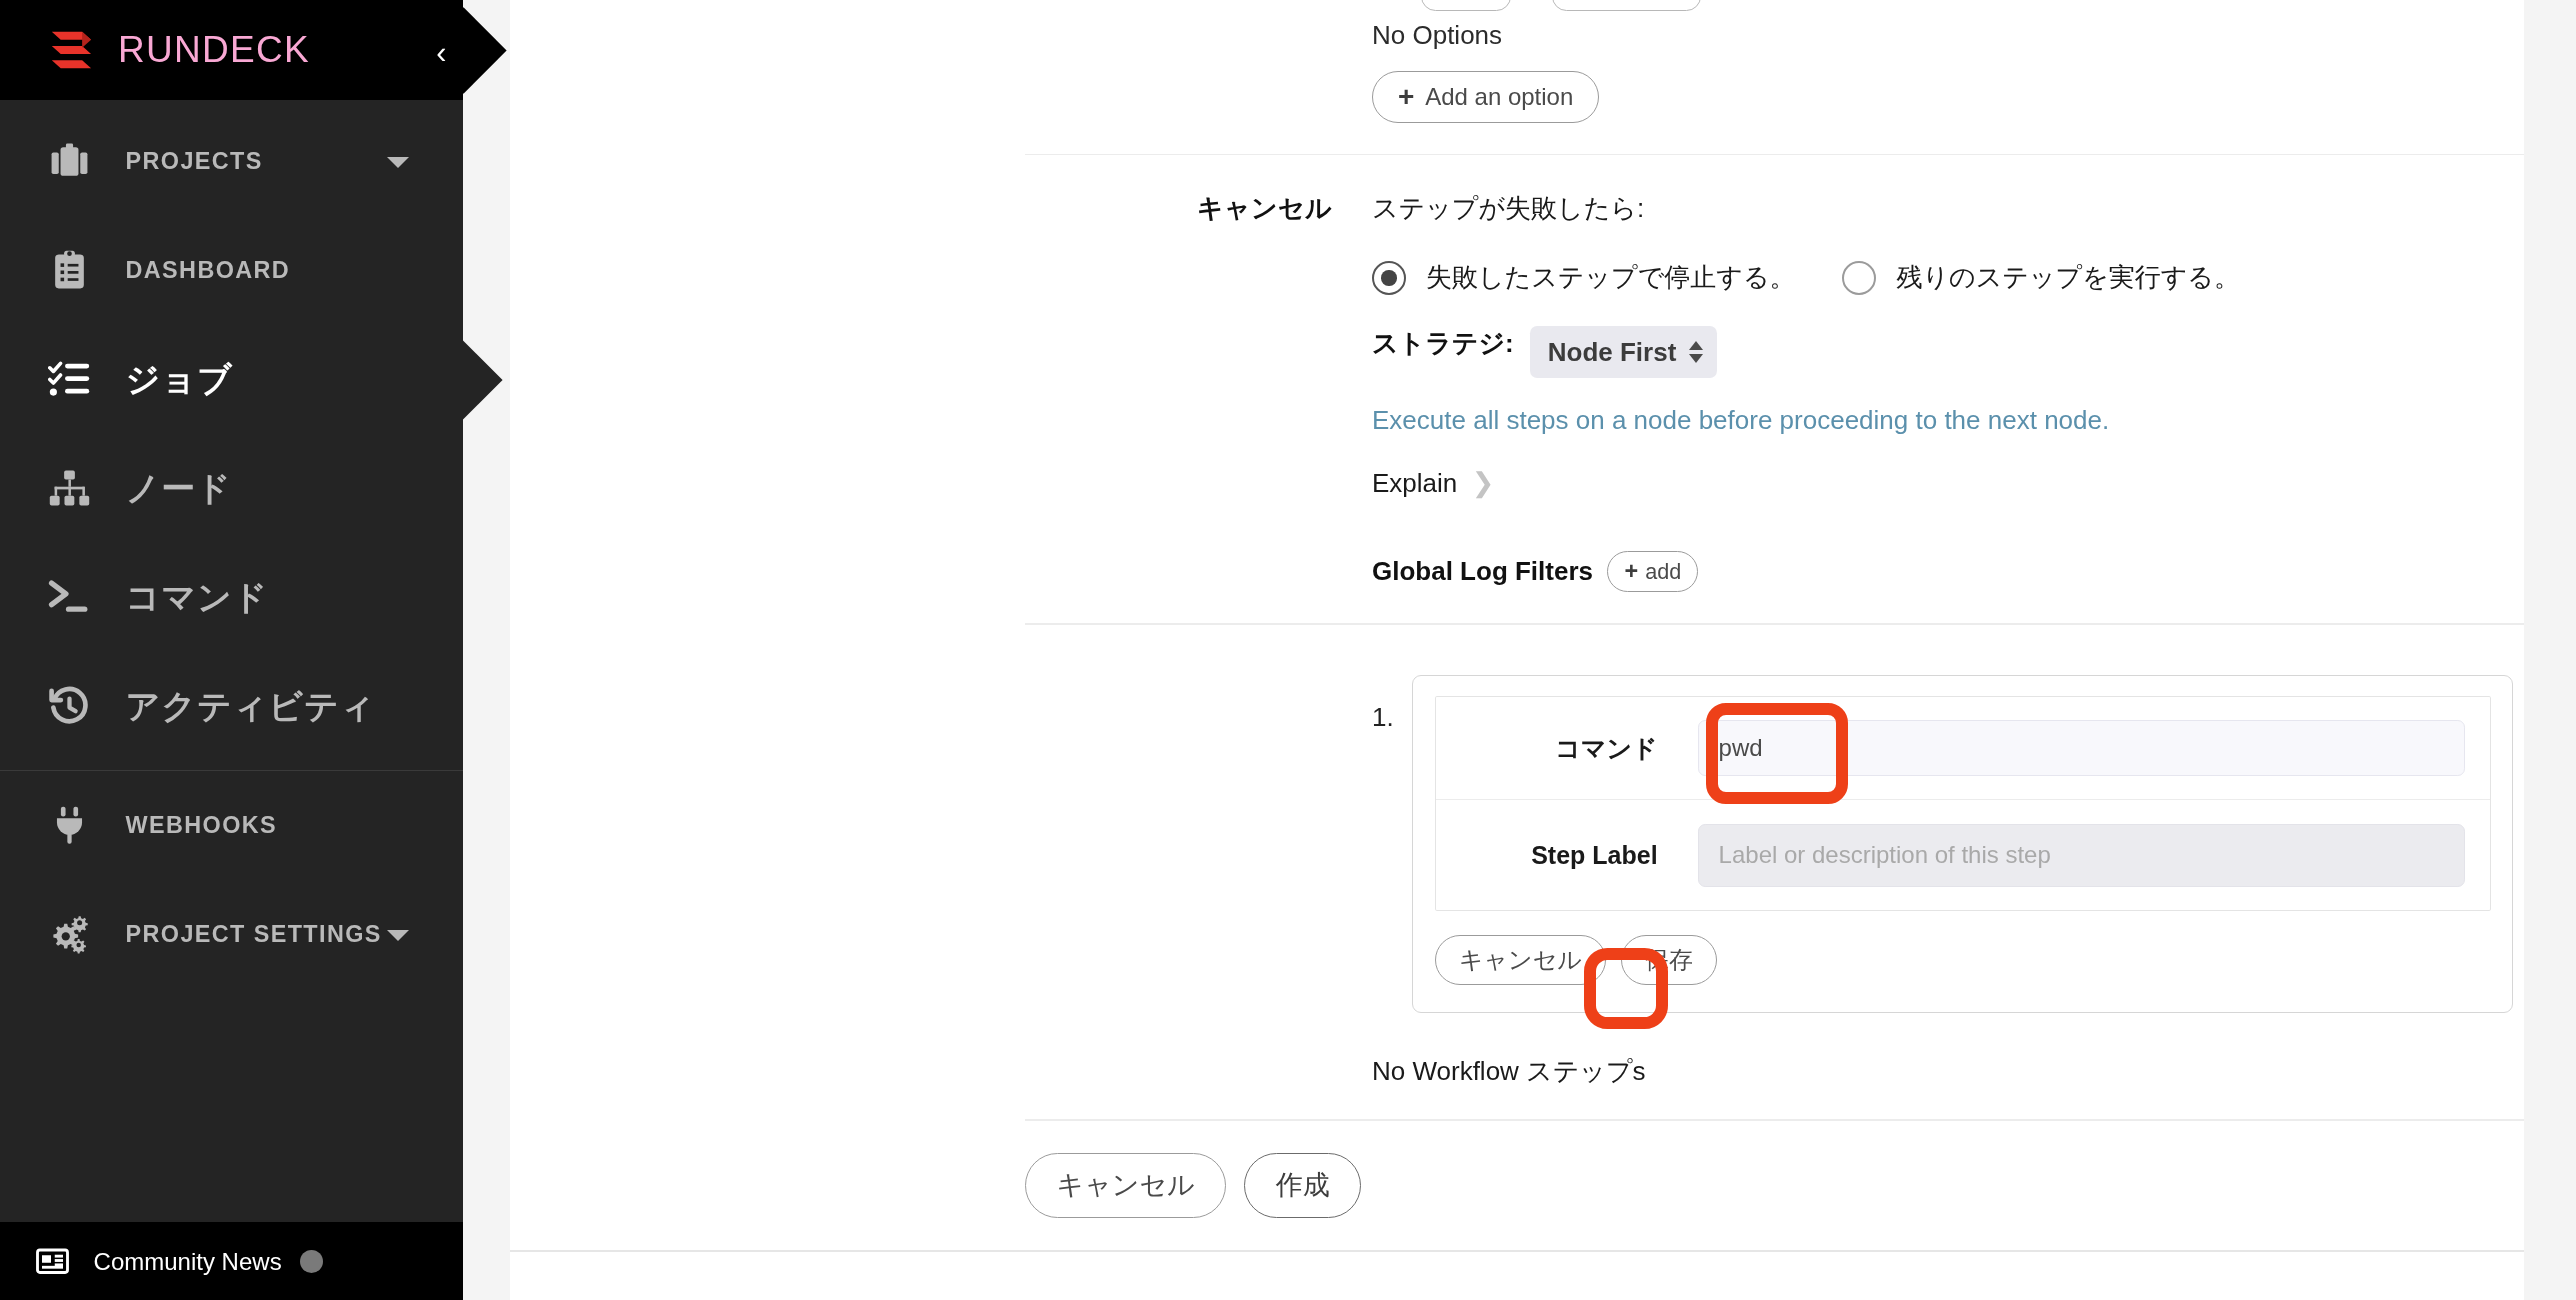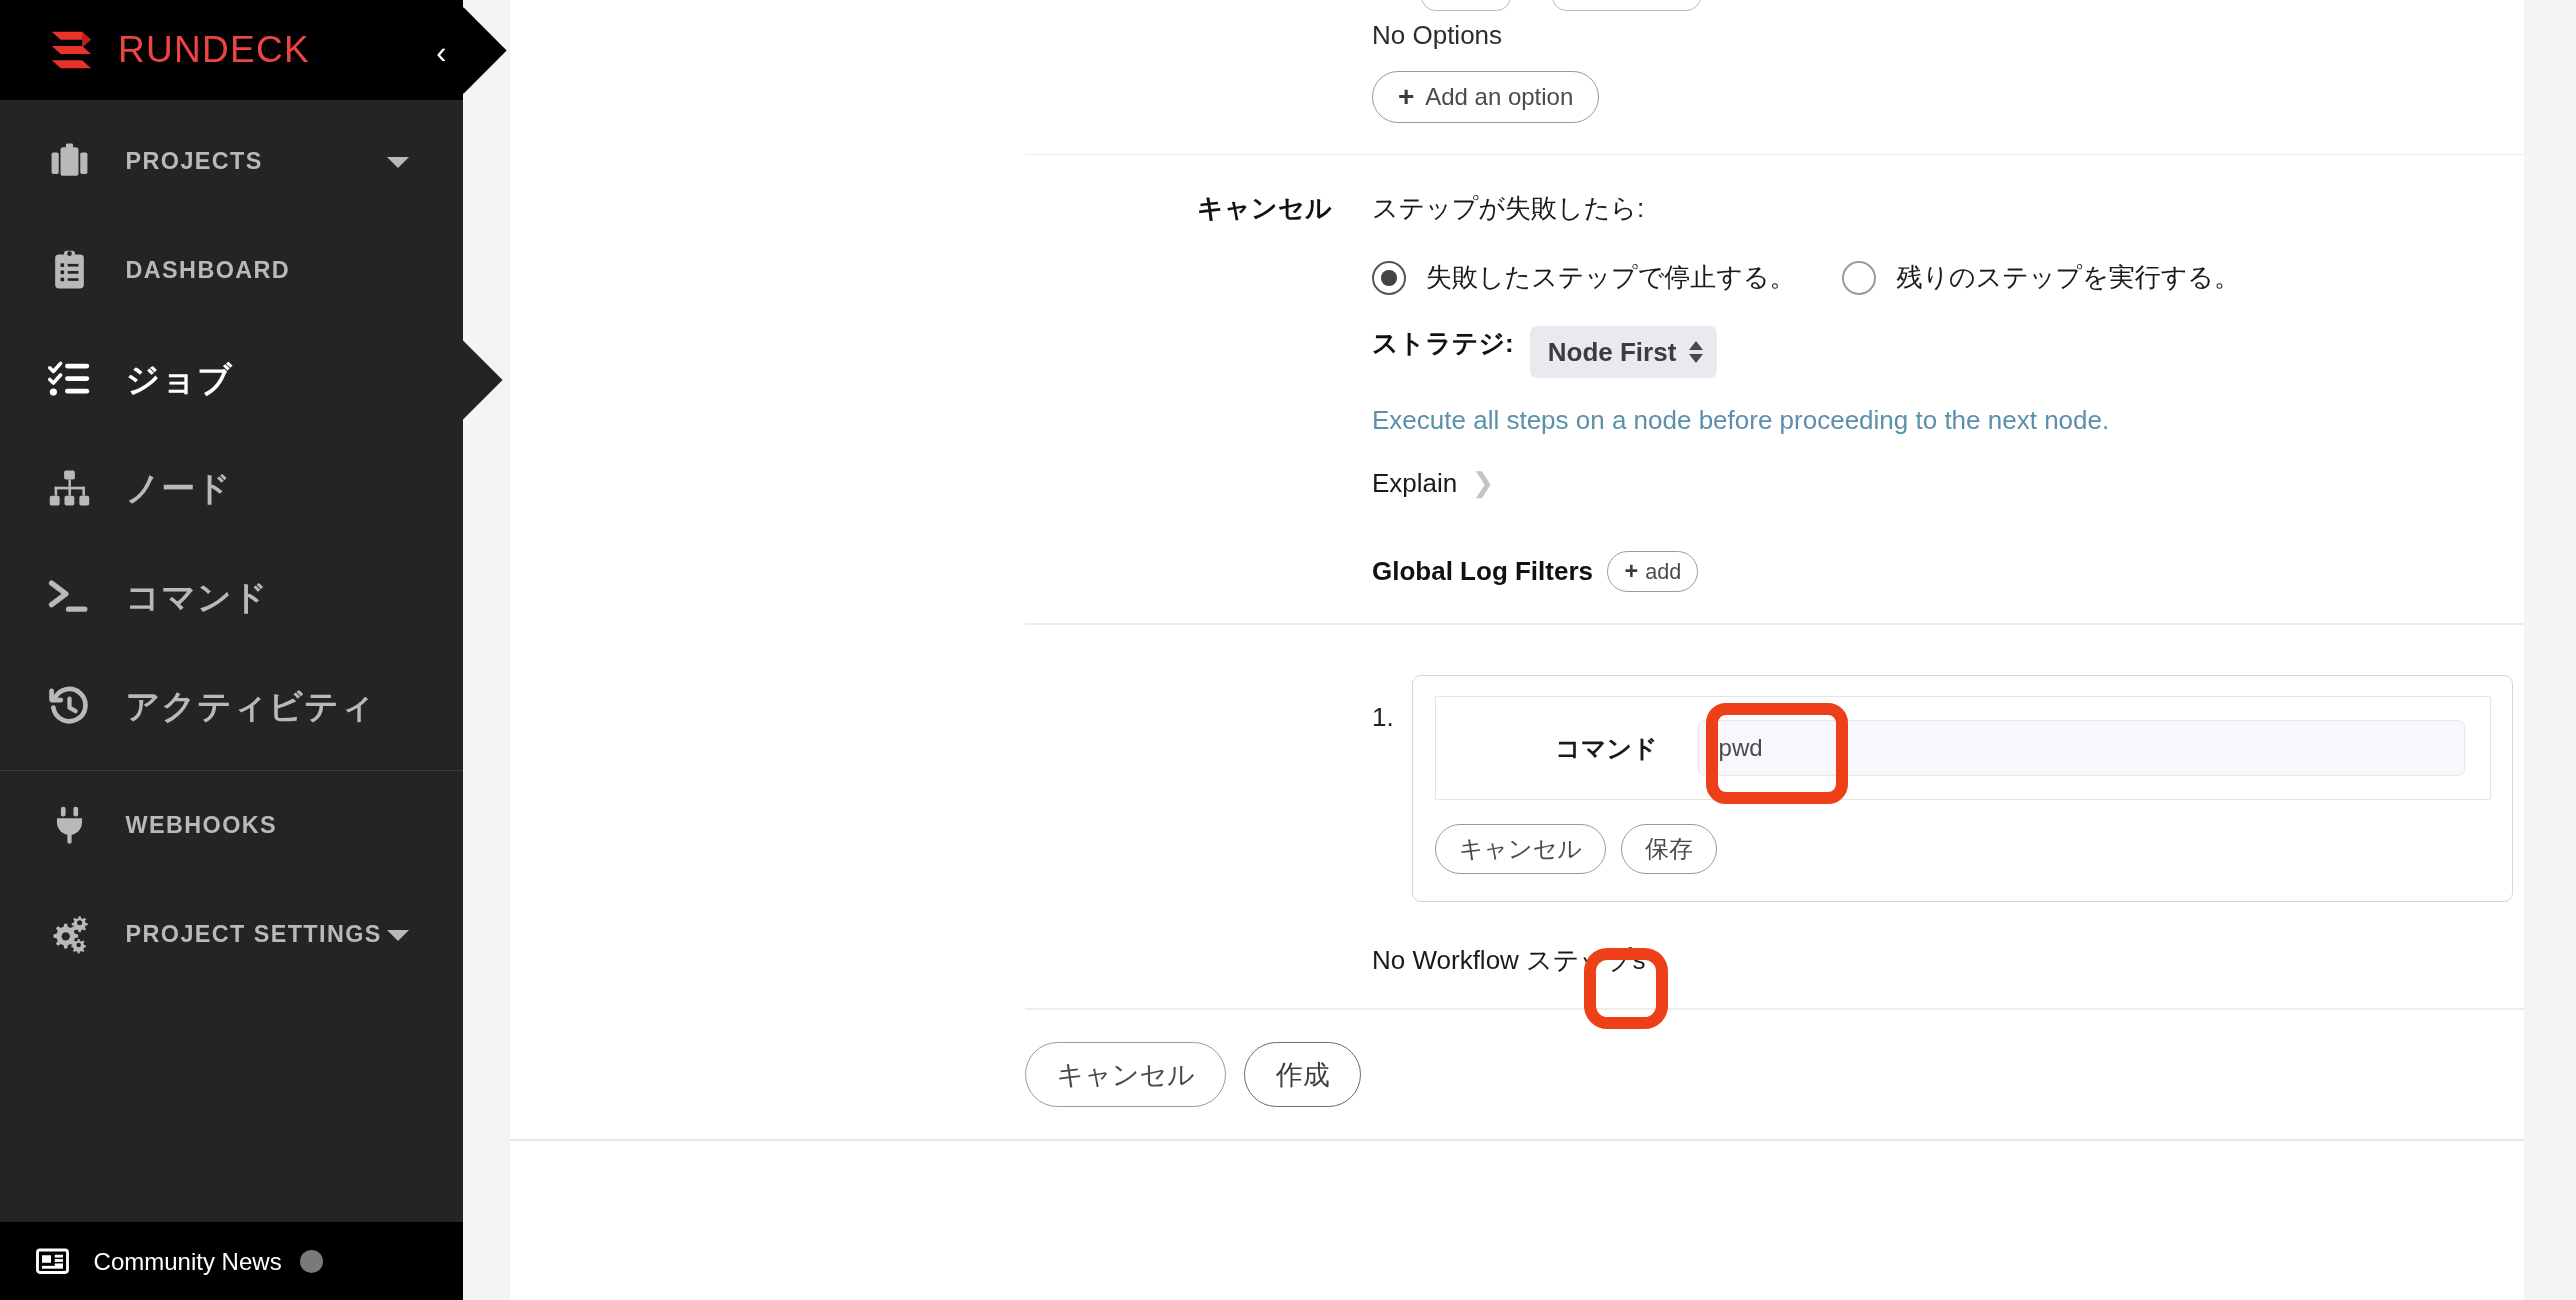--- a/index.html
+++ b/index.html
@@ -21,21 +21,21 @@
     flex: 0 0 463px;
     position: relative; z-index: 5;
   }
   .brand {
     height: 100px; background: #000000;
     display: flex; align-items: center; padding-left: 50px;
     position: relative;
   }
   .brand-logo { width: 50px; height: 43px; margin-right: 18px; flex: 0 0 50px; }
   .brand-name {
-    color: #ef4444; font-size: 37px; font-weight: 400;
+    color: #f9a8d4; font-size: 37px; font-weight: 400;
     letter-spacing: 1.3px;
   }
   .collapse-tab {
     position: absolute; right: -30.5px; top: 20px;
     width: 61px; height: 61px; background: #000000;
     transform: rotate(45deg);
     z-index: 6;
   }
   .collapse-glyph {
     position: absolute; right: 3.6px; top: 36px;
@@ -460,20 +460,26 @@
         <div class="step-card">
           <div class="step-inner">
 
             <div class="step-field-row">
               <span class="step-field-label">コマンド</span>
               <span class="text-input">
                 <span>pwd</span>
               </span>
             </div>
 
+            <div class="step-field-row">
+              <span class="step-field-label">Step Label</span>
+              <span class="text-input label-field">
+                <span class="ph">Label or description of this step</span>
+              </span>
+            </div>
 
           </div>
 
           <div class="step-actions">
             <button class="btn btn-sm">キャンセル</button>
             <button class="btn btn-sm">保存</button>
           </div>
         </div>
       </div>
 

